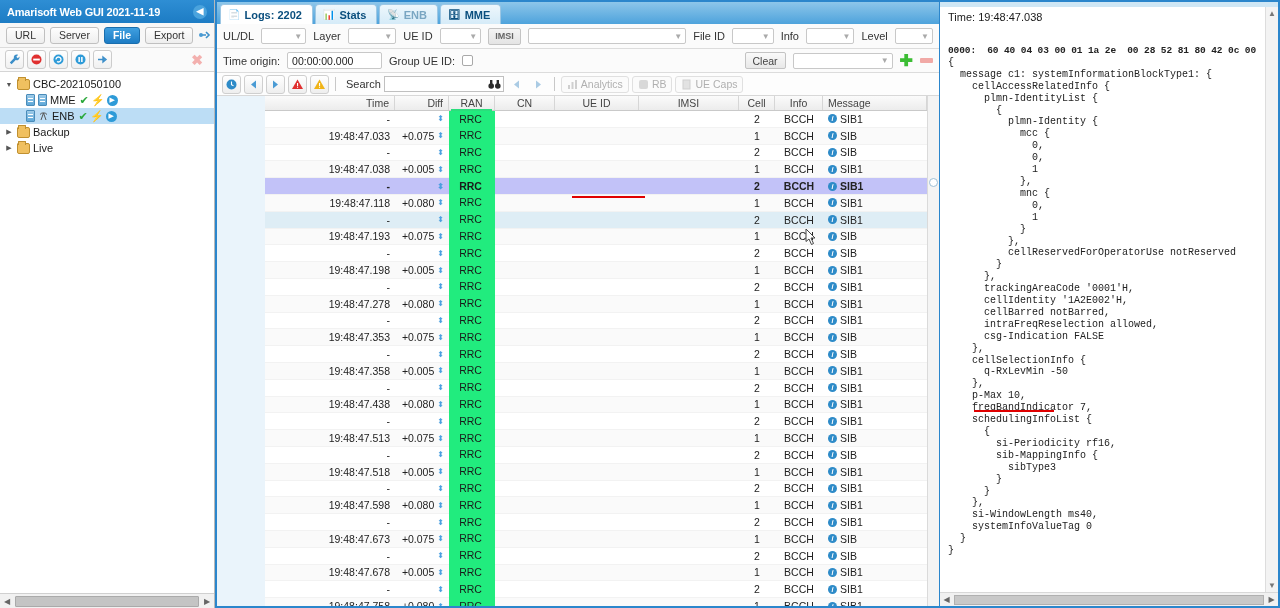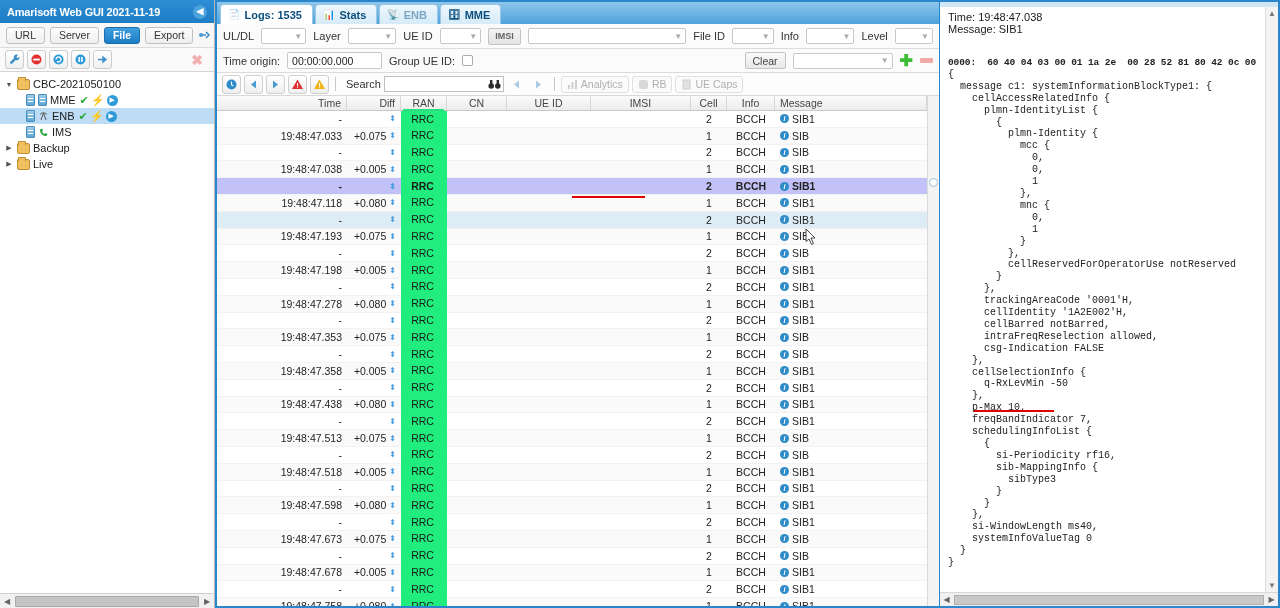--- a/index.html
+++ b/index.html
@@ -201,21 +201,21 @@
     height: 16px; width: 120px; border: 1px solid #c0c0c0; background: #fff;
     display: flex; align-items: center; justify-content: flex-end; padding-right: 2px;
   }
   .gbtn {
     height: 17px; padding: 0 5px; display: flex; align-items: center; gap: 3px;
     font-size: 10.5px; color: #b0b0b0; border: 1px solid #e0e0e0;
     border-radius: 3px; background: #fbfbfb;
   }
 
   
-  .tablewrap { flex: 1; background: #fff; overflow: hidden; position: relative; display: flex; }
+  .tablewrap { flex: 1; background: #fff; overflow: hidden; position: relative; display: flex; margin-left: 48px; }
   .tbl { flex: 1; }
   .thead {
     display: flex; height: 15px; align-items: center;
     background: linear-gradient(#fbfbfb,#ececec);
     border-bottom: 1px solid #c9c9c9; font-size: 10.5px; color: #444;
   }
   .th { text-align: right; padding-right: 5px; border-right: 1px solid #d6d6d6; line-height: 14px; position: relative;}
   .th.c { text-align: center; padding-right: 0; }
   .th.l { text-align: left; padding-left: 5px; padding-right: 0; }
   .th.ran { text-align: center; padding-right: 0; }
@@ -359,29 +359,20 @@
         <span class="mini">
           <svg width="11" height="11" viewBox="0 0 11 11">
               <path d="M3 9L5.5 2 8 9M2 3.5a4.5 4.5 0 0 1 7 0" stroke="#555" stroke-width="1" fill="none"></path>
             </svg>
         </span>
         <span class="tlabel">ENB</span>
         <span class="mini chk">✔</span>
         <span class="mini bolt">⚡</span>
         <span class="play">▶</span>
       </div>
-      <div class="tnode lvl2">
-        <span class="srv"></span>
-        <span class="mini">
-          <svg width="11" height="11" viewBox="0 0 11 11">
-              <path d="M2 2.5c0 4 2.5 6.5 6.5 6.5l1-2-2-1-1 1c-1-.6-2-1.5-2.5-2.5l1-1-1-2z" fill="#2aa83b"></path>
-            </svg>
-        </span>
-        <span class="tlabel">IMS</span>
-      </div>
       <div class="tnode lvl1">
         <span class="arrow closed"></span>
         <span class="folder"></span>
         <span class="tlabel">Backup</span>
       </div>
       <div class="tnode lvl1">
         <span class="arrow closed"></span>
         <span class="folder"></span>
         <span class="tlabel">Live</span>
       </div>
@@ -392,21 +383,21 @@
       <span class="thumb"></span>
       <span class="arw">▶</span>
     </div>
   </div>
 
   <div class="center">
 
     <div class="tabbar">
       <div class="tab active">
         <span class="tabic">📄</span>
-        <span>Logs: 1535</span>
+        <span>Logs: 2202</span>
       </div>
       <div class="tab">
         <span class="tabic">📊</span>
         <span>Stats</span>
       </div>
       <div class="tab dim">
         <span class="tabic">📡</span>
         <span>ENB</span>
       </div>
       <div class="tab">
@@ -1047,21 +1038,20 @@
         <div class="vthumb" style="top:82px"></div>
       </div>
     </div>
   </div>
 
   <div class="right">
     <div class="rtop"></div>
     <div class="rbody">
       <div class="rtext">
         <div class="rmeta">Time: 19:48:47.038</div>
-        <div class="rmeta">Message: SIB1</div>
         <div style="height:11px"></div>
         <div style="height:11px"></div>
         <div class="rmono rhex">0000:  60 40 04 03 00 01 1a 2e  00 28 52 81 80 42 0c 00   `@.......(</div>
         <div class="rmono" id="asn1">{
   message c1: systemInformationBlockType1: {
     cellAccessRelatedInfo {
       plmn-IdentityList {
         {
           plmn-Identity {
             mcc {

